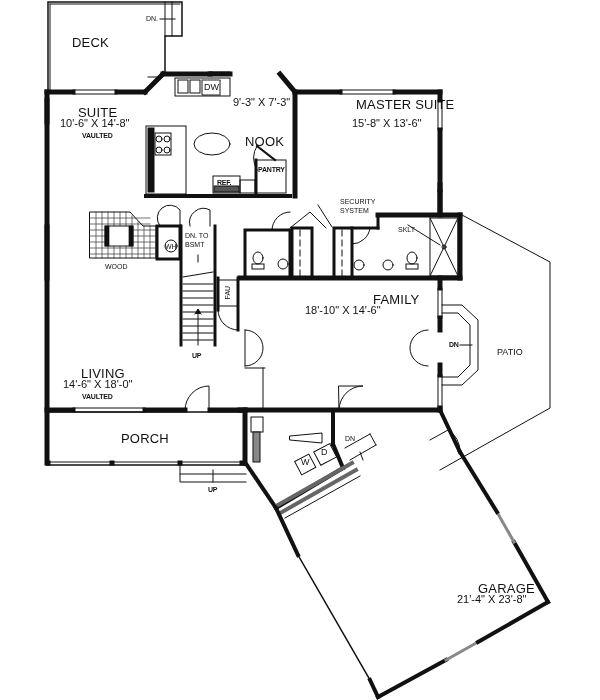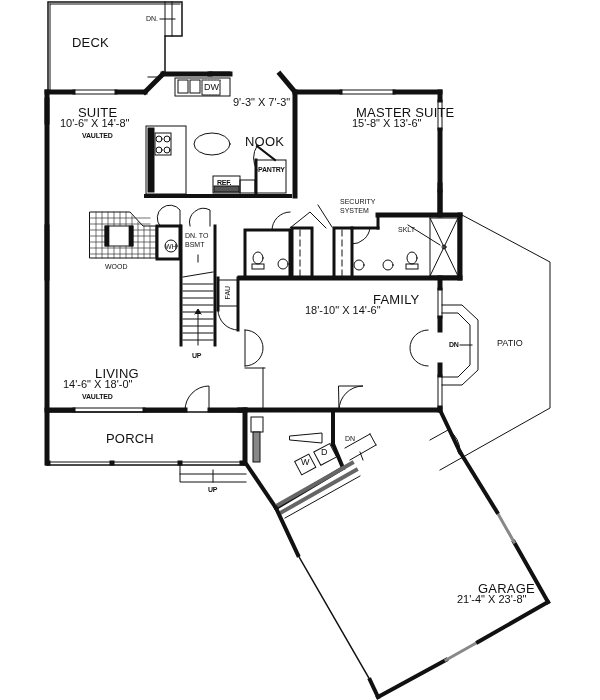--- a/index.html
+++ b/index.html
@@ -258,45 +258,45 @@
 <div class="lbl room-name" style="left:78px;top:106px;">SUITE</div>
 <div class="lbl room-dim" style="left:60px;top:118px;">10'-6" X 14'-8"</div>
 <div class="lbl note" style="left:82px;top:132px;">VAULTED</div>
 
 <div class="lbl tag" style="left:204px;top:83px;">DW</div>
 <div class="lbl room-name" style="left:245px;top:87px;margin-top:48px;">NOOK</div>
 <div class="lbl room-dim" style="left:233px;top:97px;">9'-3" X 7'-3"</div>
 <div class="lbl note" style="left:217px;top:179px;">REF.</div>
 <div class="lbl note" style="left:258px;top:166px;">PANTRY</div>
 
-<div class="lbl room-name" style="left:356px;top:106px;text-align:right;">MASTER SUITE</div>
+<div class="lbl room-name" style="left:356px;top:98px;text-align:right;">MASTER SUITE</div>
 <div class="lbl room-dim" style="left:352px;top:118px;">15'-8" X 13'-6"</div>
 
 <div class="lbl small" style="left:340px;top:198px;">SECURITY</div>
 <div class="lbl small" style="left:340px;top:207px;">SYSTEM</div>
 <div class="lbl small" style="left:398px;top:226px;">SKLT</div>
 
 <div class="lbl small" style="left:185px;top:232px;">DN. TO</div>
 <div class="lbl small" style="left:185px;top:241px;">BSMT</div>
 <div class="lbl small" style="left:165px;top:243px;">WH</div>
 <div class="lbl small" style="left:105px;top:263px;">WOOD</div>
 <div class="lbl small" style="left:221px;top:289px;transform:rotate(-90deg);">FAU</div>
 <div class="lbl note" style="left:192px;top:352px;">UP</div>
 
 <div class="lbl room-name" style="left:325px;top:293px;padding-left:48px;">FAMILY</div>
 <div class="lbl room-dim" style="left:305px;top:305px;">18'-10" X 14'-6"</div>
 
 <div class="lbl note" style="left:449px;top:341px;">DN</div>
-<div class="lbl tag" style="left:497px;top:339px;">PATIO</div>
-
-<div class="lbl room-name" style="left:95px;top:367px;">LIVING</div>
+<div class="lbl tag" style="left:497px;top:348px;">PATIO</div>
+
+<div class="lbl room-name" style="left:81px;top:367px;">LIVING</div>
 <div class="lbl room-dim" style="left:63px;top:379px;">14'-6" X 18'-0"</div>
 <div class="lbl note" style="left:82px;top:393px;">VAULTED</div>
 
-<div class="lbl room-name" style="left:106px;top:432px;">PORCH</div>
+<div class="lbl room-name" style="left:121px;top:432px;">PORCH</div>
 <div class="lbl note" style="left:208px;top:486px;">UP</div>
 
 <div class="lbl small" style="left:345px;top:435px;">DN</div>
 <div class="lbl tag" style="left:301px;top:458px;">W</div>
 <div class="lbl tag" style="left:321px;top:448px;">D</div>
 
 <div class="lbl room-name" style="left:478px;top:582px;">GARAGE</div>
 <div class="lbl room-dim" style="left:457px;top:594px;">21'-4" X 23'-8"</div>
 
 </body></html>

